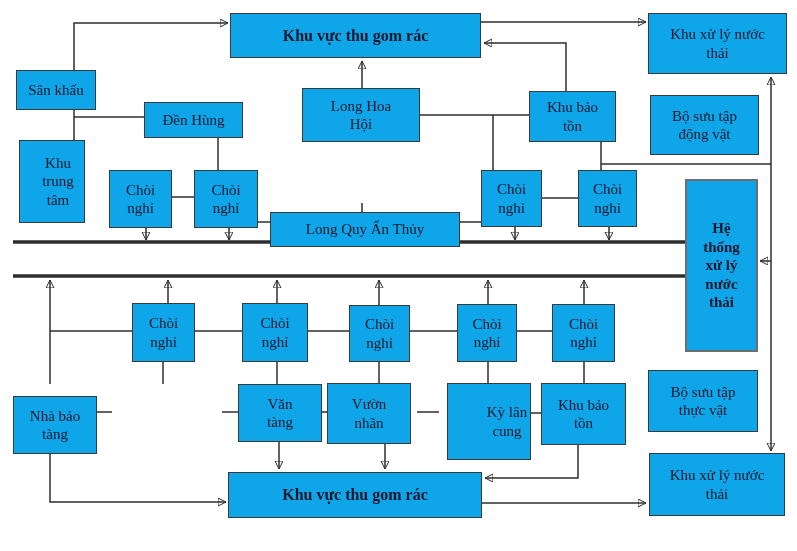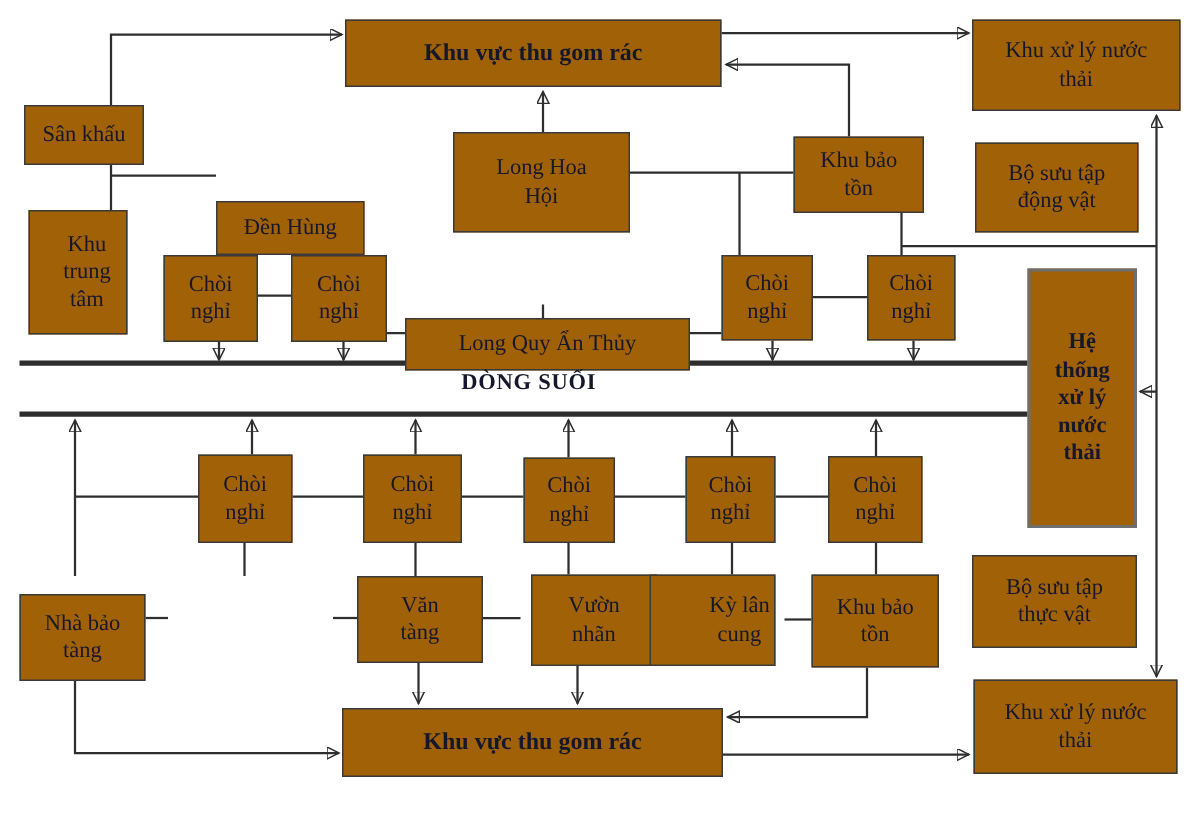--- a/index.html
+++ b/index.html
@@ -9,21 +9,21 @@
     background:#ffffff;
     font-family:"Liberation Serif","DejaVu Serif",serif;
     color:#17172c;
     overflow:hidden;
   }
   #wires{position:absolute;left:0;top:0;width:797px;height:551px;}
   .box{
     position:absolute;
     box-sizing:border-box;
     border:1px solid #3a3a3a;
-    background:#a16207;
+    background:#0ea5e9;
     display:flex;align-items:center;justify-content:center;
     text-align:center;
     font-size:15px;line-height:1.23;
     white-space:pre-line;
   }
   .bold{font-weight:bold;}
   .big{font-size:16px;}
   .thick{border:2px solid #6e6e6e;}
   .stream-label{
     position:absolute;left:250px;top:247px;width:205px;
@@ -106,23 +106,23 @@
     </g>
   </svg>
 
   <div class="box bold big" style="left:230px;top:13px;width:251px;height:45px;">Khu vực thu gom rác</div>
 
   <div class="box" style="left:648px;top:13px;width:139px;height:61px;">Khu xử lý nước
 thải</div>
 
   <div class="box" style="left:16px;top:70px;width:80px;height:40px;">Sân khấu</div>
 
-  <div class="box" style="left:144px;top:102px;width:99px;height:36px;margin-top:32px;">Đền Hùng</div>
+  <div class="box" style="left:144px;top:102px;width:99px;height:36px;">Đền Hùng</div>
 
-  <div class="box" style="left:302px;top:88px;width:118px;height:67px;">Long Hoa
+  <div class="box" style="left:302px;top:88px;width:118px;height:54px;">Long Hoa
 Hội</div>
 
   <div class="box" style="left:529px;top:91px;width:87px;height:51px;">Khu bảo
 tồn</div>
 
   <div class="box" style="left:650px;top:95px;width:109px;height:60px;">Bộ sưu tập
 động vật</div>
 
   <div class="box" style="left:19px;top:140px;width:66px;height:83px;padding-left:12px;">Khu
 trung
@@ -141,21 +141,20 @@
 
   <div class="box" style="left:578px;top:170px;width:59px;height:57px;">Chòi
 nghỉ</div>
 
   <div class="box bold thick" style="left:685px;top:179px;width:73px;height:173px;">Hệ
 thống
 xử lý
 nước
 thải</div>
 
-  <div class="stream-label">DÒNG SUỐI</div>
 
   <div class="box" style="left:132px;top:303px;width:63px;height:59px;">Chòi
 nghỉ</div>
 
   <div class="box" style="left:242px;top:303px;width:66px;height:59px;">Chòi
 nghỉ</div>
 
   <div class="box" style="left:349px;top:305px;width:61px;height:57px;">Chòi
 nghỉ</div>
 
@@ -165,24 +164,24 @@
   <div class="box" style="left:552px;top:304px;width:63px;height:58px;">Chòi
 nghỉ</div>
 
   <div class="box" style="left:13px;top:396px;width:84px;height:58px;">Nhà bảo
 tàng</div>
 
 
   <div class="box" style="left:238px;top:384px;width:84px;height:58px;">Văn
 tàng</div>
 
-  <div class="box" style="left:354px;top:383px;width:84px;height:61px;">Vườn
+  <div class="box" style="left:327px;top:383px;width:84px;height:61px;">Vườn
 nhãn</div>
 
-  <div class="box" style="left:433px;top:383px;width:84px;height:61px;padding-left:36px;">Kỳ lân
+  <div class="box" style="left:447px;top:383px;width:84px;height:77px;padding-left:36px;">Kỳ lân
 cung</div>
 
   <div class="box" style="left:541px;top:383px;width:85px;height:62px;">Khu bảo
 tồn</div>
 
   <div class="box" style="left:648px;top:370px;width:110px;height:62px;">Bộ sưu tập
 thực vật</div>
 
   <div class="box bold big" style="left:228px;top:472px;width:254px;height:46px;">Khu vực thu gom rác</div>
 

